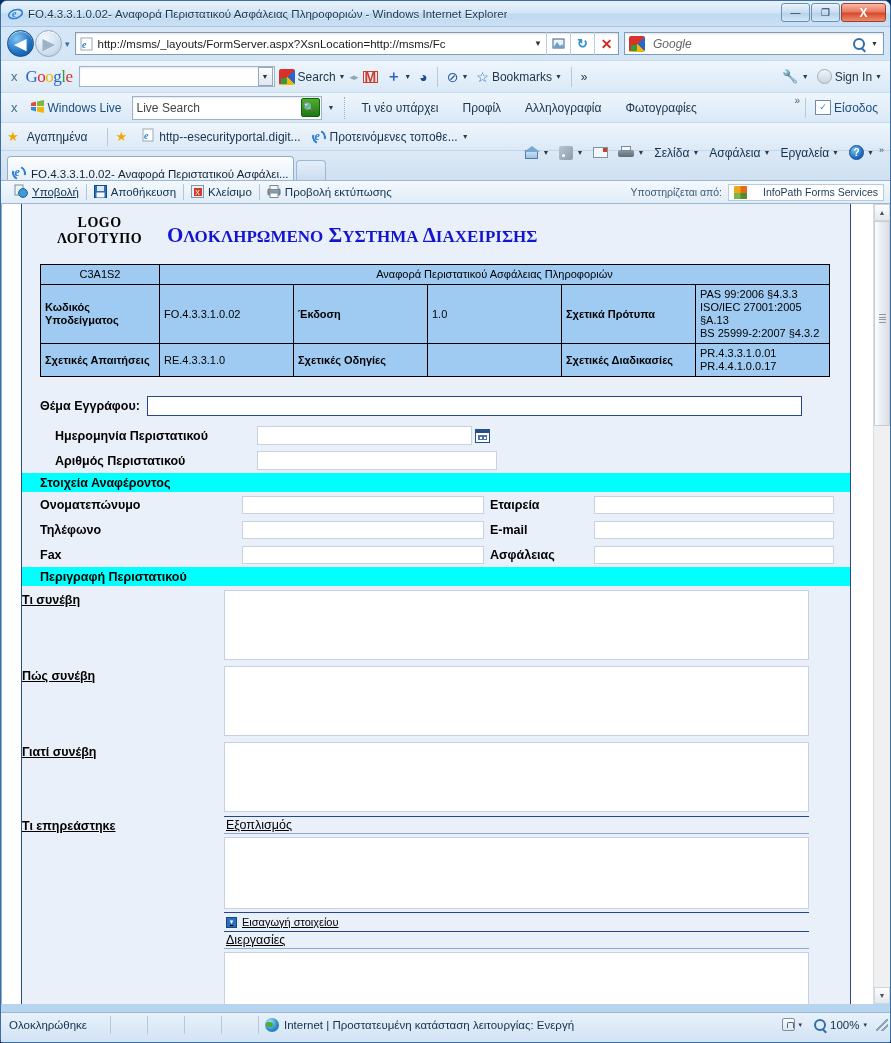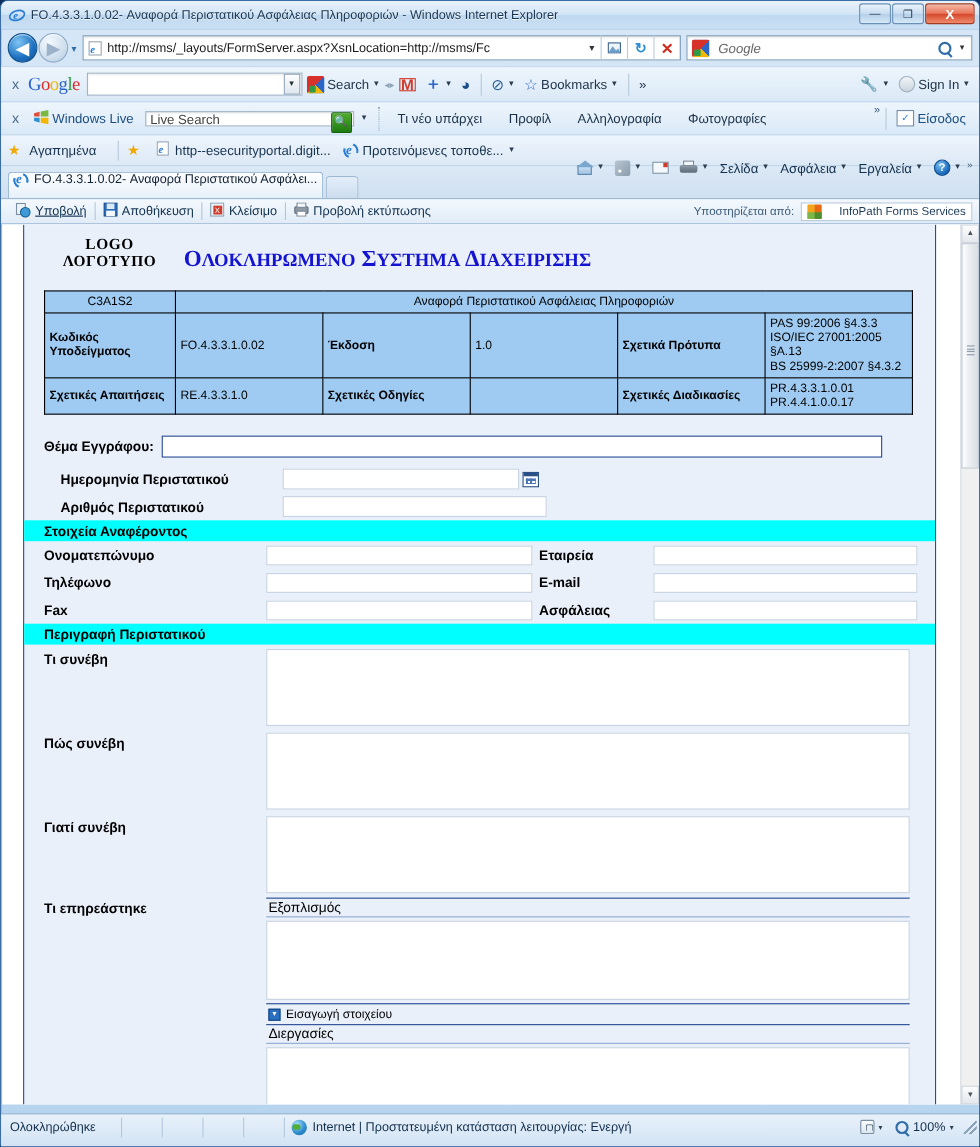--- a/index.html
+++ b/index.html
@@ -108,22 +108,22 @@
     width:16px;height:16px;border-radius:2px;
     background:
       linear-gradient(135deg,#d8302a 0 50%,transparent 50%),
       linear-gradient(45deg,#f2b705 0 50%,transparent 50%),
       #2b65c6;
     position:relative;
   }
   .gicon:after{content:"";position:absolute;left:2px;bottom:1px;width:6px;height:6px;background:#2e9b47;border-radius:1px;}
   
   .wl-input{
-    width:190px;height:14px;background:#fff;border:1px solid #9db3c7;
-    margin-left:6px;display:flex;align-items:flex-start;box-sizing:border-box;
+    width:190px;height:24px;background:#fff;border:1px solid #9db3c7;
+    margin-left:6px;display:flex;align-items:center;box-sizing:border-box;
     box-shadow:inset 0 1px 2px rgba(0,0,0,.1);
   }
   .wl-input .ph{flex:1;color:#444;font-size:12px;padding-left:4px;}
   .wl-srch{
     width:17px;height:17px;background:linear-gradient(to bottom,#4fae2e,#1d7a10);
     border:1px solid #14610c;border-radius:2px;color:#fff;
     display:flex;align-items:center;justify-content:center;font-size:10px;margin-right:1px;
   }
   .wl-link{margin:0 12px;color:#1b3349;white-space:nowrap;}
   .dotted-sep{width:0;border-left:1px dotted #9ab1c6;height:22px;margin:0 4px;}
@@ -148,21 +148,21 @@
   
   .tabrow{
     height:30px;display:flex;align-items:flex-end;padding:0 6px;box-sizing:border-box;
     background:linear-gradient(to bottom,#dce9f6,#cfe0f1);
     border-top:1px solid #c0d5e8;
   }
   .tab{
     height:24px;min-width:280px;max-width:300px;
     background:linear-gradient(to bottom,#fdfeff,#e7f0f9);
     border:1px solid #8fb0cd;border-bottom:none;border-radius:4px 4px 0 0;
-    display:flex;align-items:flex-start;gap:5px;padding:0 4px;box-sizing:border-box;
+    display:flex;align-items:flex-end;gap:5px;padding:0 4px;box-sizing:border-box;
     font-size:11.5px;color:#123;white-space:nowrap;overflow:hidden;
   }
   .newtab{
     width:28px;height:19px;margin-left:2px;
     background:linear-gradient(to bottom,#e3eef9,#cdddee);
     border:1px solid #9cb8d2;border-bottom:none;border-radius:4px 4px 0 0;
   }
   .cmdbar{margin-left:auto;display:flex;align-items:center;gap:0;padding-bottom:20px;font-size:12px;color:#13304c;}
   .cmd-item{display:flex;align-items:center;gap:3px;padding:0 5px;white-space:nowrap;}
   .home-icon{
@@ -294,21 +294,21 @@
       repeating-linear-gradient(to bottom,#4a74b8 0 2px,transparent 2px 4px);
   }
   .band{
     background:#0ff;height:19px;display:flex;align-items:center;
     padding-left:18px;font-size:12.5px;font-weight:bold;color:#000;
     margin:0;
   }
   .pair-row{display:flex;align-items:center;height:25px;padding-left:18px;}
   .pair-row .l1{width:202px;}
   .pair-row .l2{width:110px;padding-left:6px;box-sizing:border-box;}
-  .ta-row{display:flex;padding-left:18px;}
+  .ta-row{display:flex;text-decoration:underline;}
   .ta-row .lab{width:202px;padding-top:3px;}
   .ta{
     background:#fff;border:1px solid #c6d2e2;box-sizing:border-box;
   }
   .subfield-head{
     background:#eaf0fa;border-top:1px solid #23478f;border-bottom:1px solid #8fa9d0;
     font-size:12.5px;color:#000;padding:1px 0 1px 2px;
   }
   .insert-row{display:flex;align-items:center;gap:5px;font-size:11px;color:#000;padding:3px 0 3px 2px;}
   .ins-ico{

